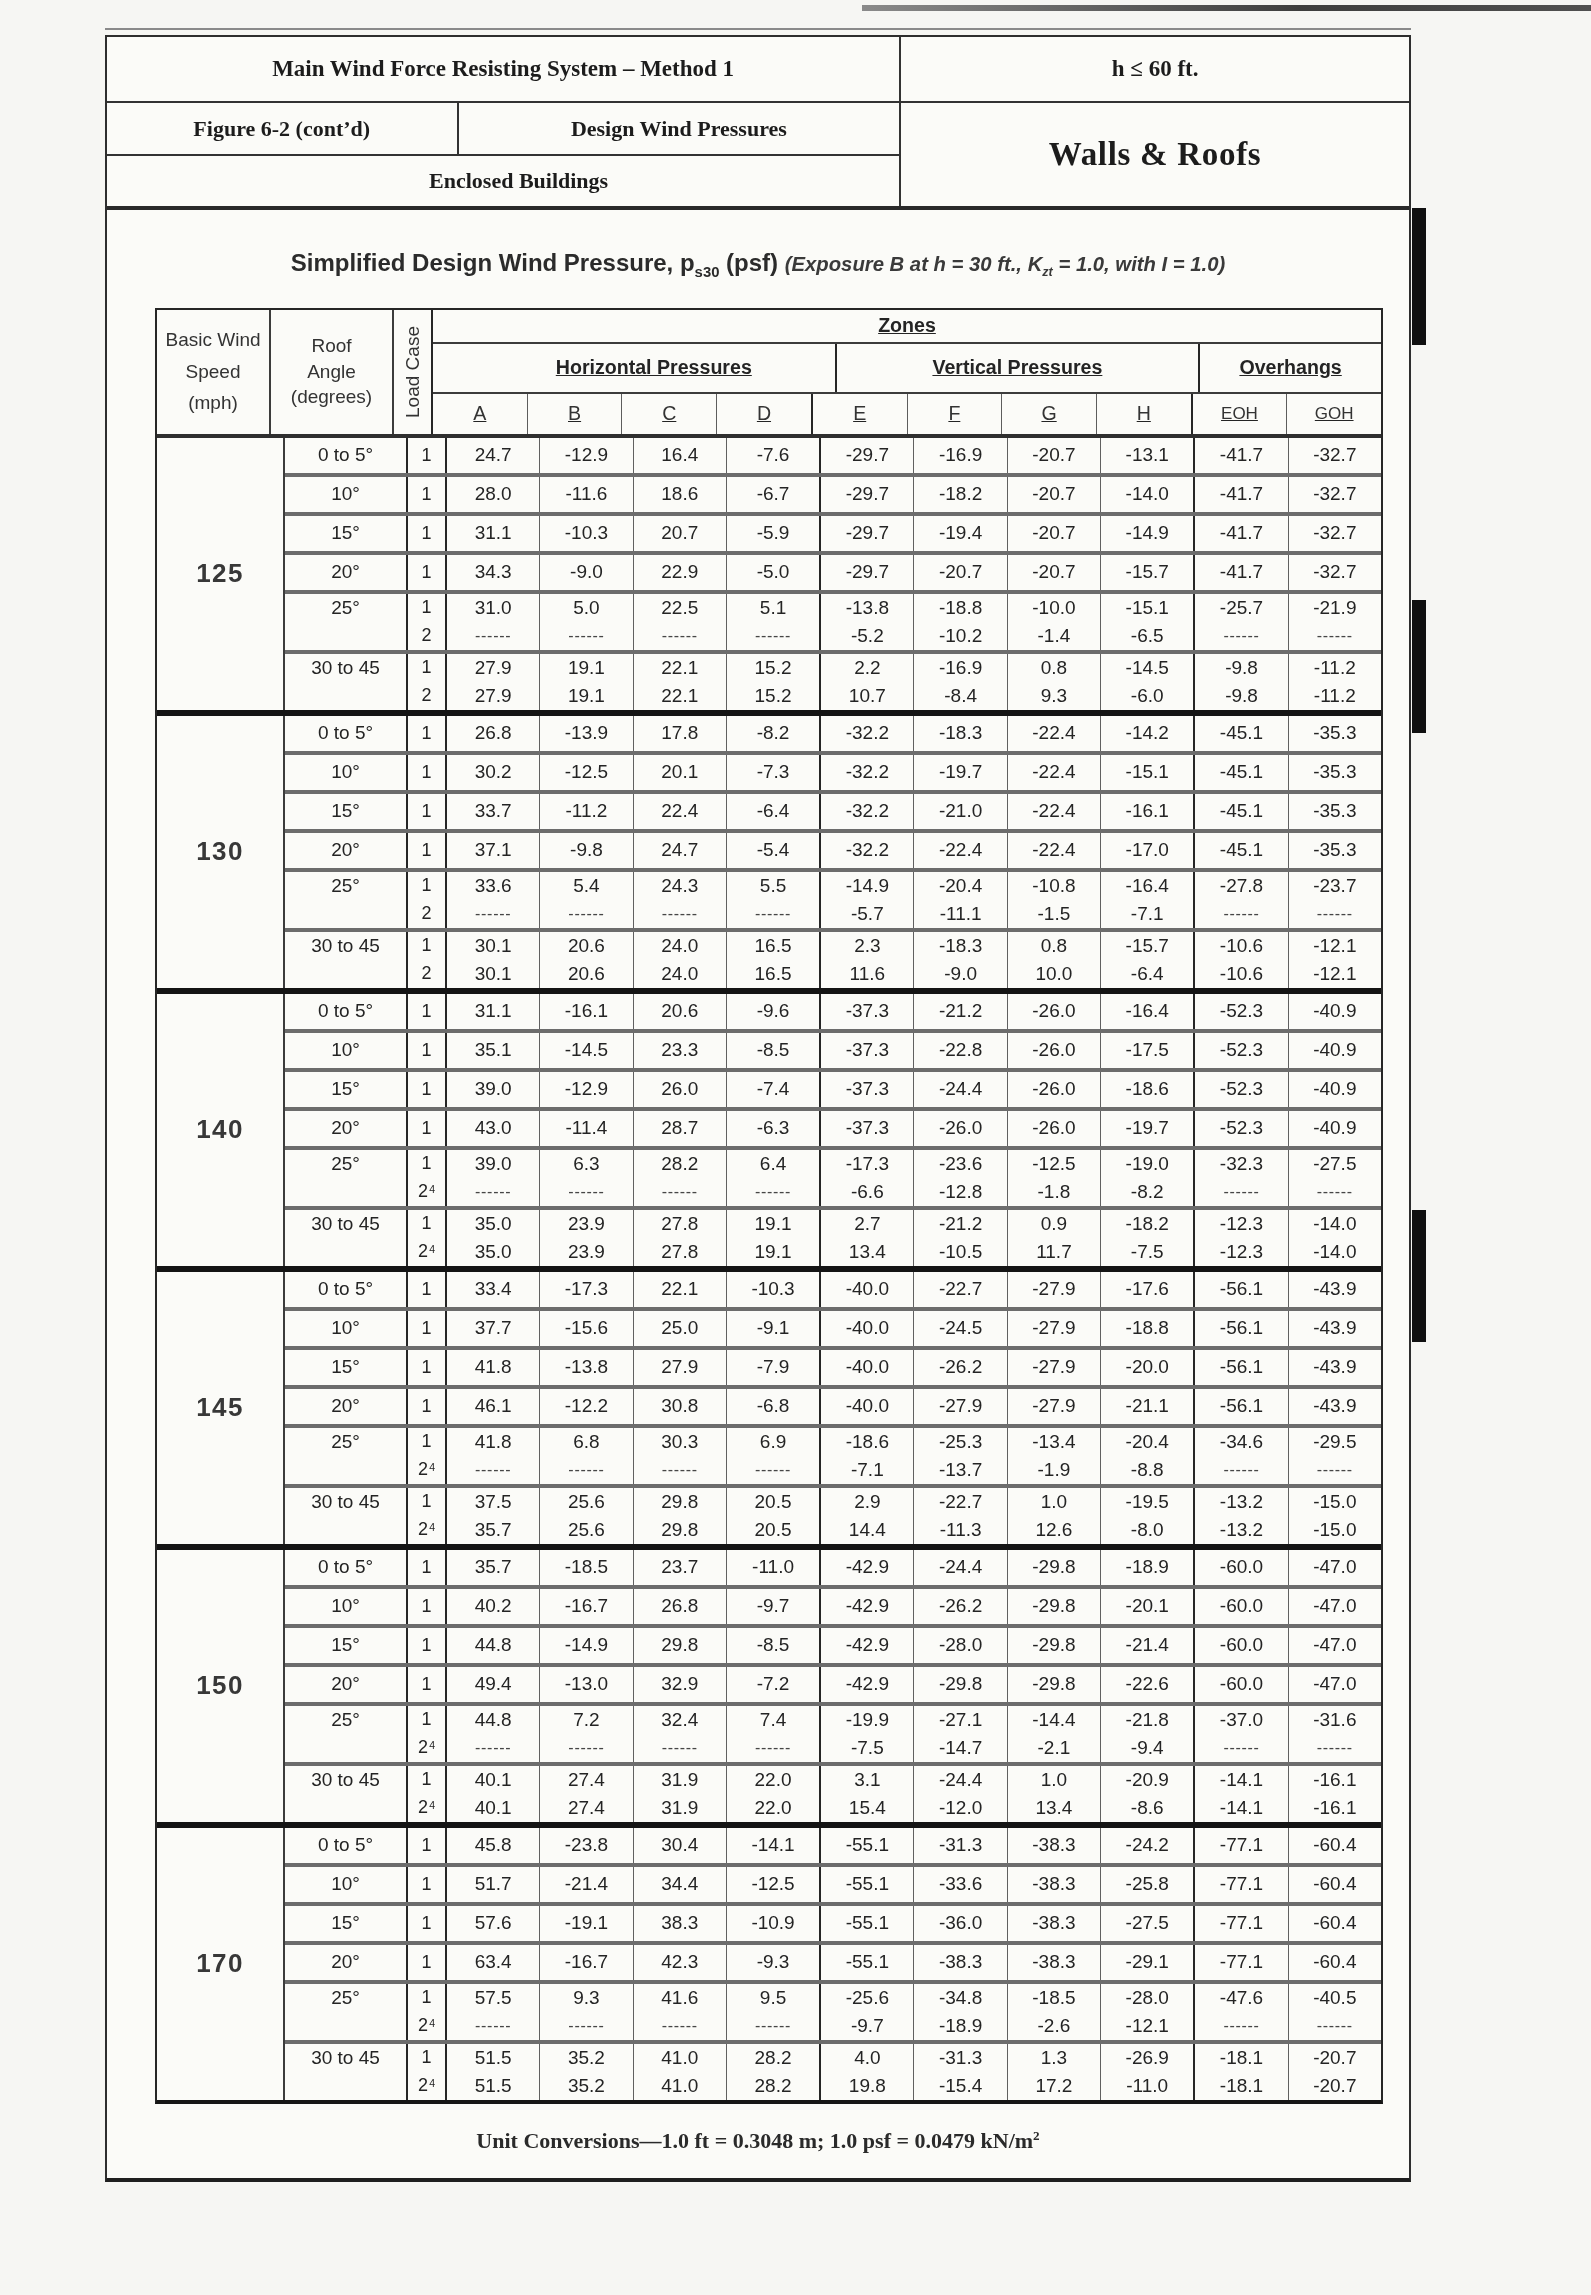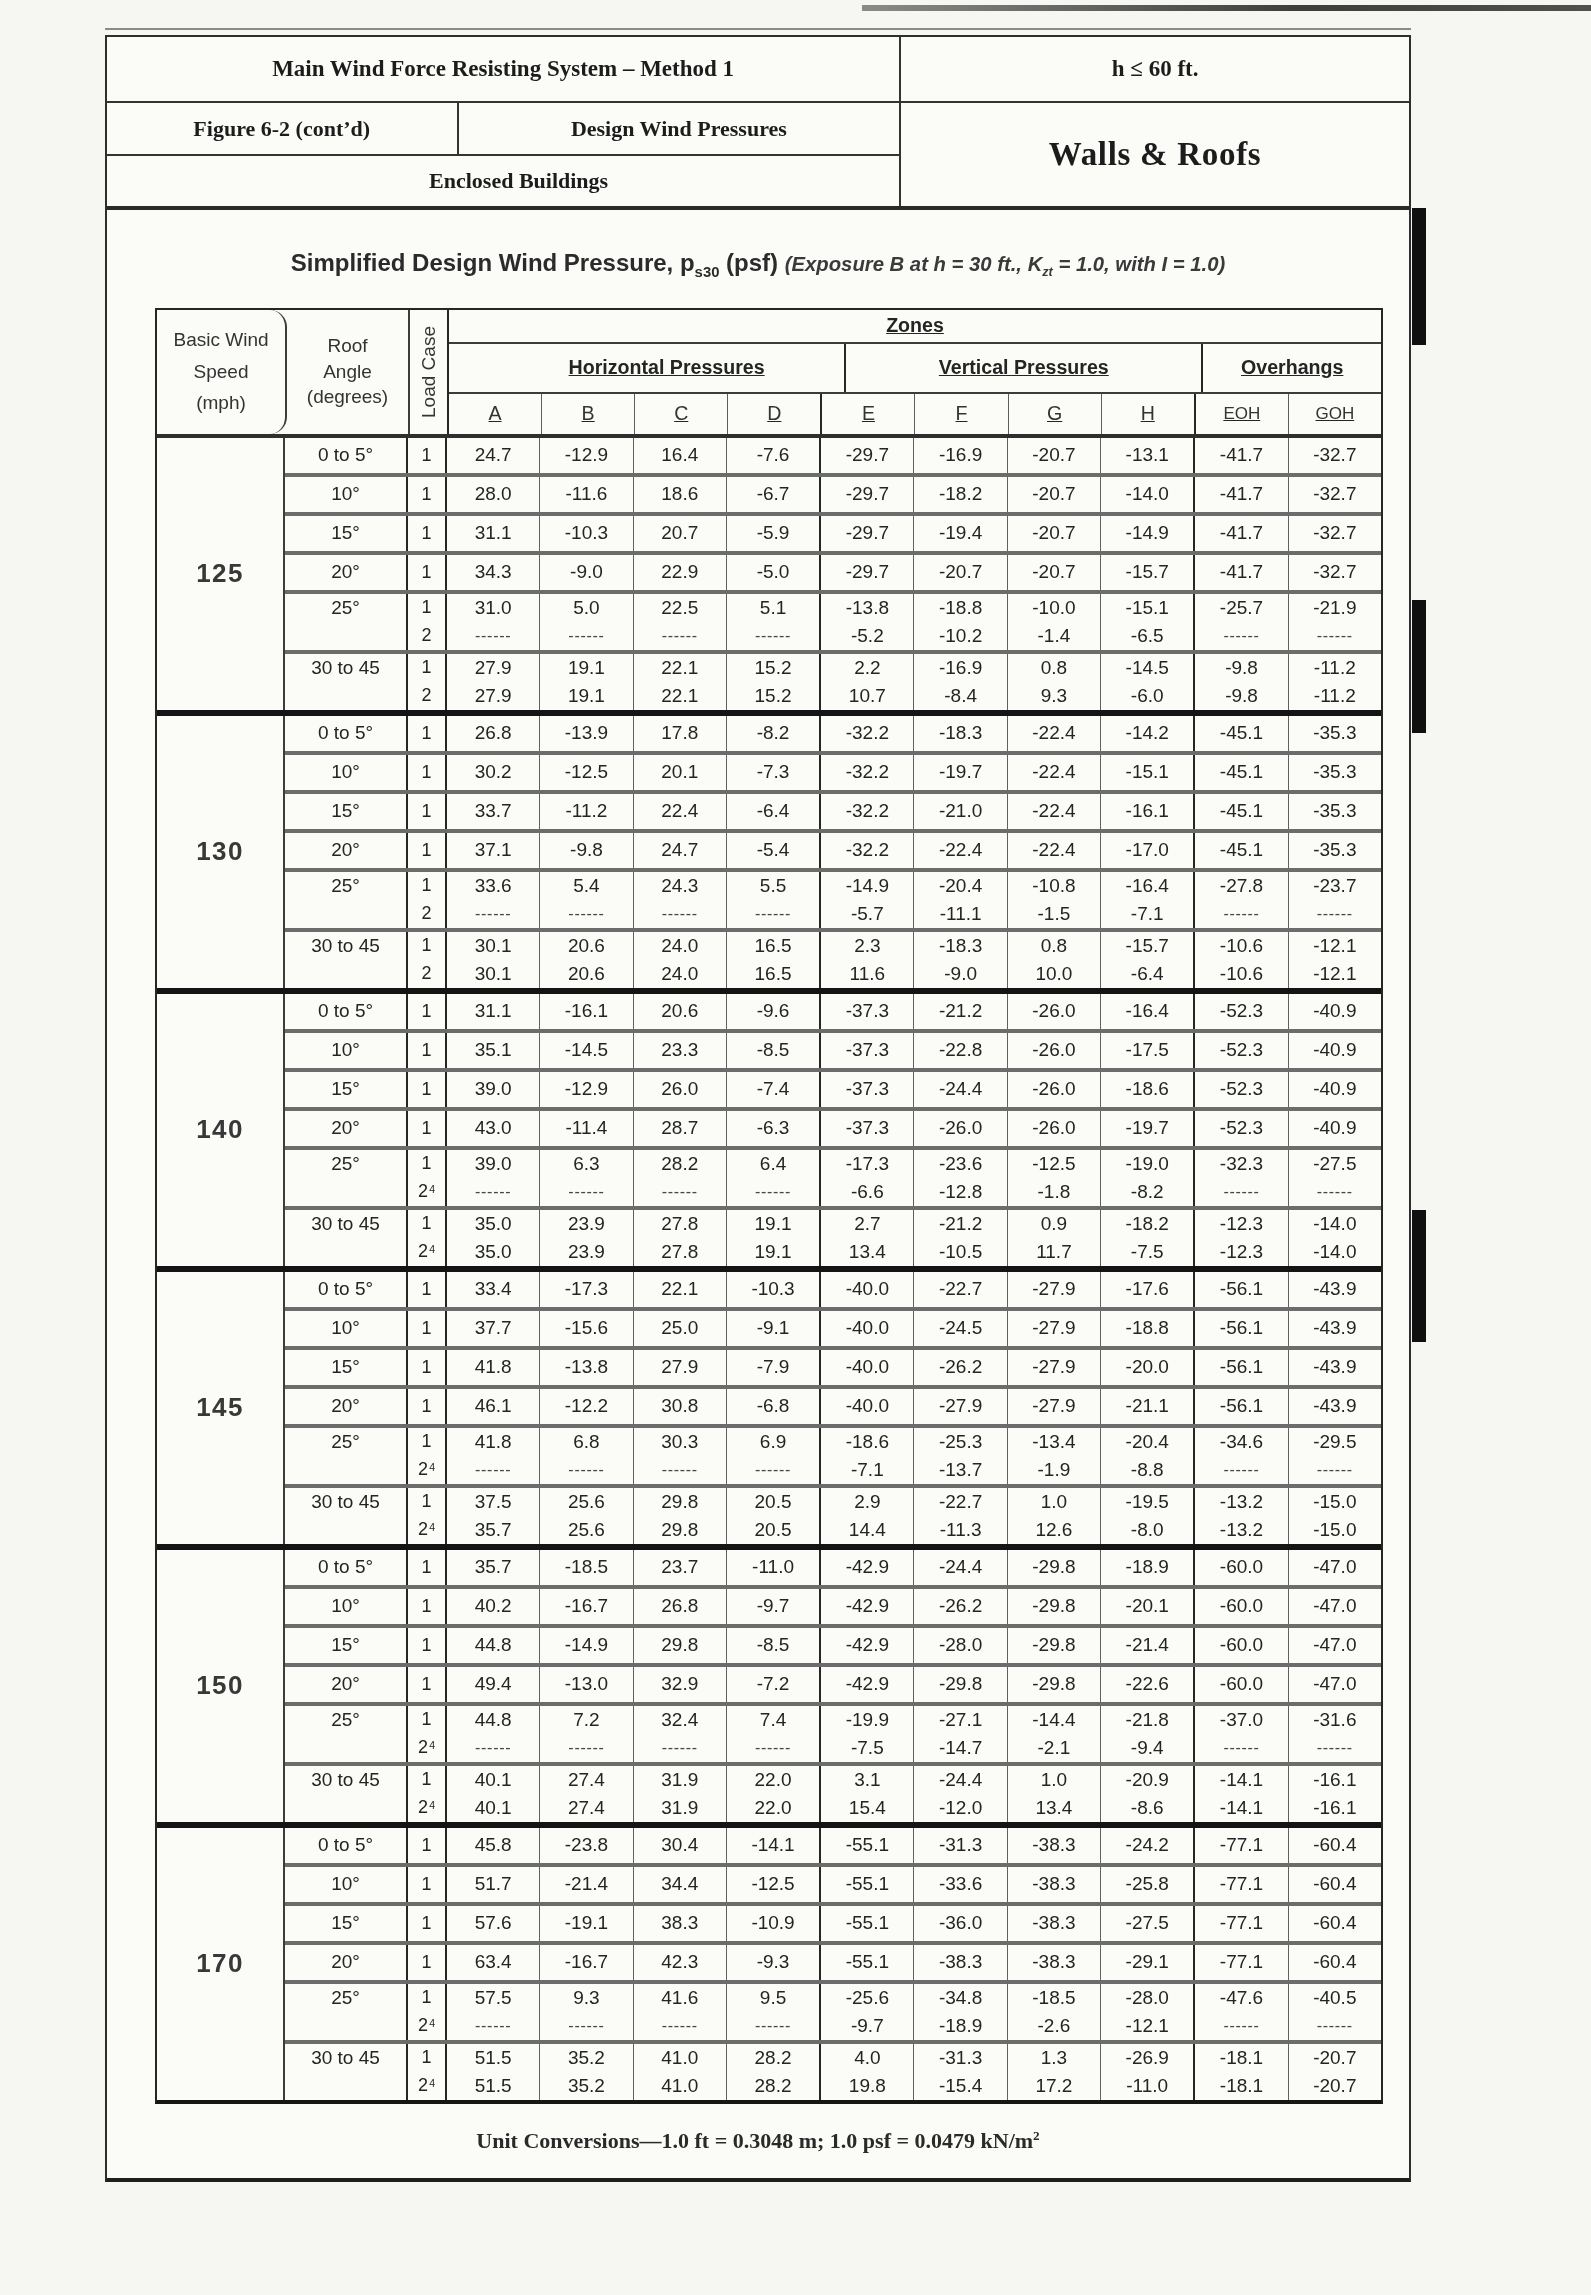--- a/index.html
+++ b/index.html
@@ -47,21 +47,21 @@
   .title-row sub { font-size:0.62em; }
   .title-note { font-weight:bold; font-style:italic; font-size:20.3px; color:#3a3a3a; }
 
   
   .tbl {
     margin-left:48px; width:1228px;
     border:2.1px solid #262626; border-bottom:4.2px solid #161616;
     color:#242424;
   }
   .t-hdr { display:flex; height:128px; border-bottom:4.2px solid #2f2f2f; }
-  .th-speed { width:130px; border-right:2.1px solid #3c3c3c; display:flex; flex-direction:column; justify-content:space-evenly; align-items:center; padding:10px 0; font-size:19px; color:#333;border-radius:17px; }
+  .th-speed { width:114px; border-right:2.1px solid #3c3c3c; display:flex; flex-direction:column; justify-content:space-evenly; align-items:center; padding:10px 0; font-size:19px; color:#333; }
   .th-angle { width:123px; border-right:2.1px solid #3c3c3c; display:flex; flex-direction:column; justify-content:space-evenly; align-items:center; padding:22px 0; font-size:19px; color:#333; }
   .th-case { width:39px; border-right:2.1px solid #262626; position:relative; overflow:hidden; }
   .th-case .rot {
     position:absolute; left:50%; top:50%;
     transform:translate(-50%,-50%) rotate(-90deg);
     white-space:nowrap; font-size:19px; color:#333;
   }
   .th-zones { flex:1; display:flex; flex-direction:column;text-decoration:underline; }
   .z-title { height:34px; border-bottom:2.1px solid #3c3c3c; display:flex; align-items:center; justify-content:center; font-weight:bold; font-size:19.6px; }
   .z-groups { height:50px; border-bottom:2.1px solid #3c3c3c; display:flex; }

